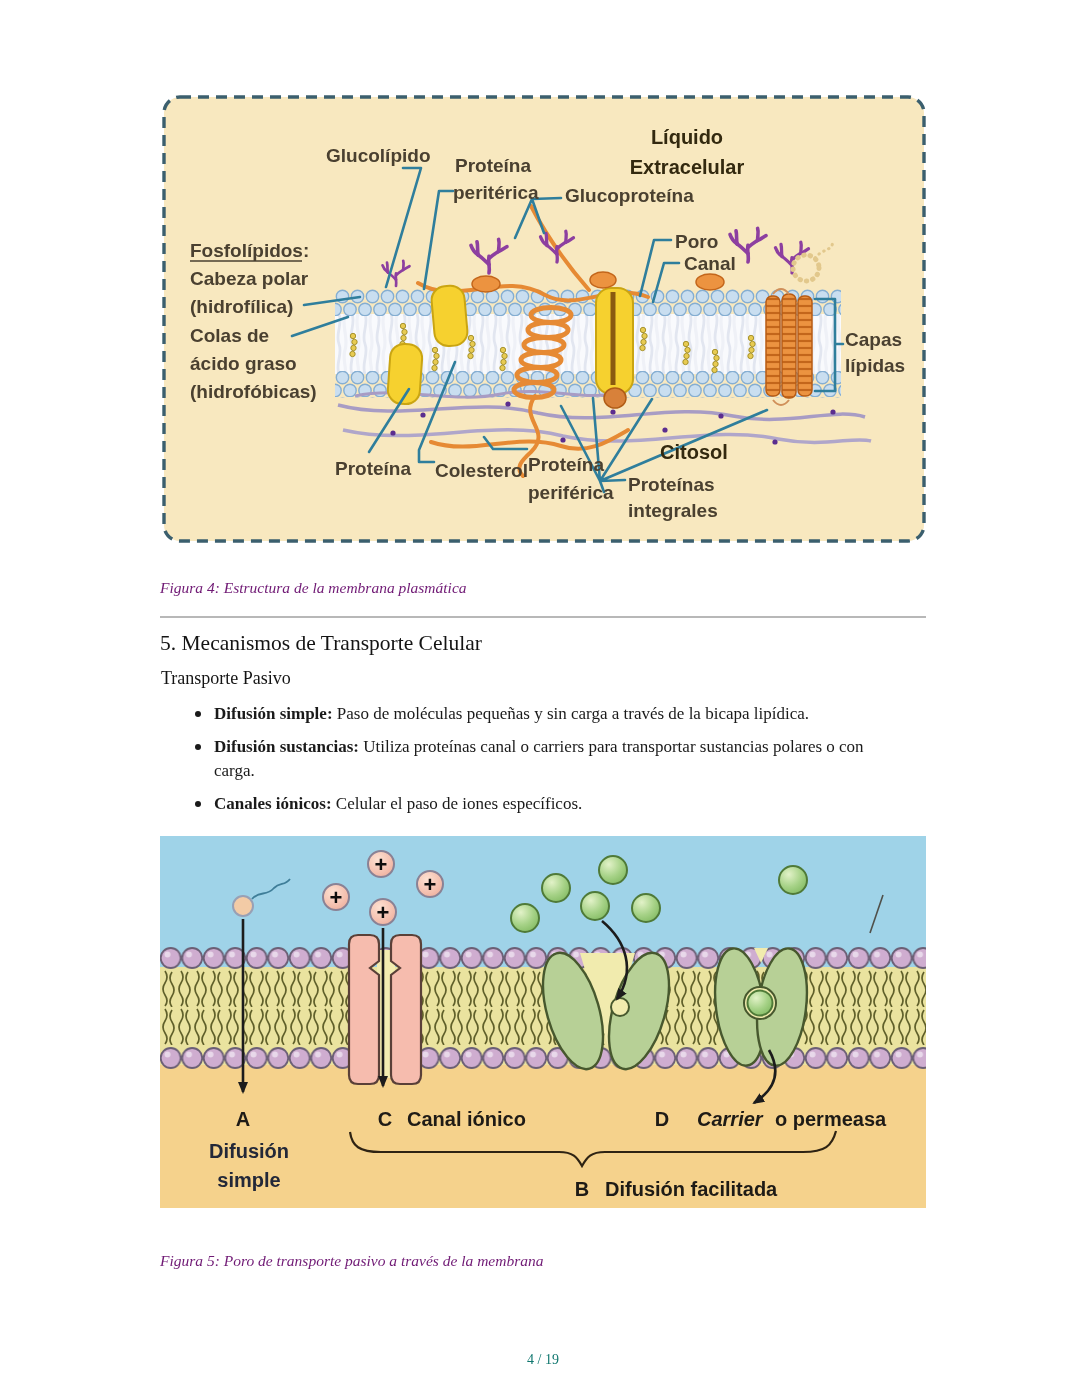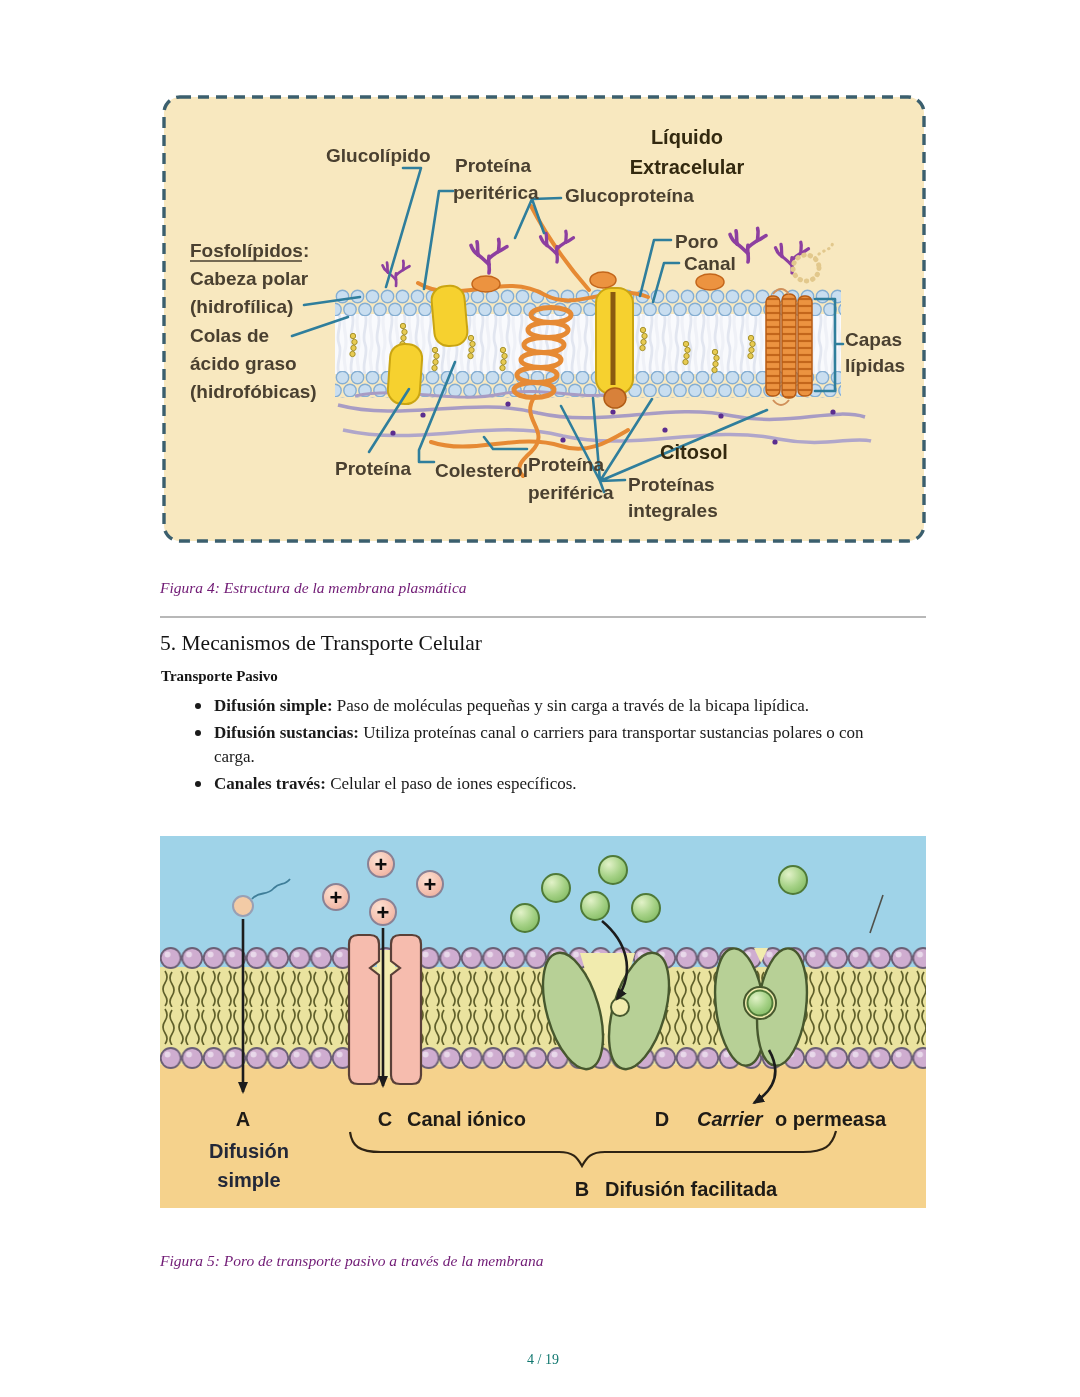--- a/index.html
+++ b/index.html
@@ -8,23 +8,23 @@
   svg text{font-family:"Liberation Sans",sans-serif;}
   .t4{fill:#4a4030;font-size:19px;font-weight:bold;}
   .t4b{fill:#33290f;font-size:20px;font-weight:bold;}
   .t5{fill:#1e1b16;font-size:20px;font-weight:bold;}
   .t5n{fill:#232838;font-size:20px;font-weight:bold;}
   .t5i{font-style:italic;}
   .t5plus{font-size:22px;font-weight:bold;fill:#0d0d0d;text-anchor:middle;}
   .caption{font-style:italic;font-size:15.5px;color:#701a75;}
   .divider{border-top:2px solid #b8b8b8;height:0;}
   .h2{font-size:21.5px;font-weight:normal;color:#141414;}
-  .h3{font-size:15px;font-weight:bold;color:#141414;}
+  .h3{font-size:18px;font-weight:normal;color:#141414;}
   ul.bullets{list-style:none;margin:0;padding:0;width:700px;font-size:17px;line-height:1.45;color:#1a1a1a;}
-  ul.bullets li{position:relative;padding-left:27px;margin-bottom:2px;}
+  ul.bullets li{position:relative;padding-left:27px;margin-bottom:2px;margin-top:8px;}
   ul.bullets li::before{content:"";position:absolute;left:8px;top:9px;width:6px;height:6px;border-radius:50%;background:#1a1a1a;}
   .lead{font-weight:bold;}
   .footer{width:766px;text-align:center;font-size:14px;color:#0f766e;}
 </style>
 </head>
 <body>
 
 <div class="abs" style="left:3px;top:0;width:1080px;height:1001px;border-radius:31px;">
 
   <svg class="abs" style="left:158px;top:94px;" width="766" height="452" viewBox="158 94 766 452">
@@ -191,21 +191,21 @@
   <div class="abs caption" style="left:157px;top:579px;">Figura 4: Estructura de la membrana plasmática</div>
 
   <div class="abs divider" style="left:157px;top:616px;width:766px;"></div>
 
   <div class="abs h2" style="left:157px;top:631px;">5. Mecanismos de Transporte Celular</div>
   <div class="abs h3" style="left:158px;top:668px;">Transporte Pasivo</div>
 
   <ul class="abs bullets" style="left:184px;top:694px;">
     <li><span class="lead">Difusión simple:</span><span> Paso de moléculas pequeñas y sin carga a través de la bicapa lipídica.</span></li>
     <li><span class="lead">Difusión sustancias:</span><span> Utiliza proteínas canal o carriers para transportar sustancias polares o con carga.</span></li>
-    <li><span class="lead">Canales través:</span><span> Celular el paso de iones específicos.</span></li>
+    <li><span class="lead">Canales iónicos:</span><span> Celular el paso de iones específicos.</span></li>
   </ul>
 
   <svg class="abs" style="left:157px;top:833px;" width="766" height="376" viewBox="157 833 766 376">
     <defs>
       <radialGradient id="greenGrad" cx="35%" cy="30%" r="75%">
         <stop offset="0%" stop-color="#e2f2c8"></stop>
           <stop offset="60%" stop-color="#a6d287"></stop>
           <stop offset="100%" stop-color="#86bd66"></stop>
       </radialGradient>
       <radialGradient id="ionGrad" cx="38%" cy="32%" r="75%">

